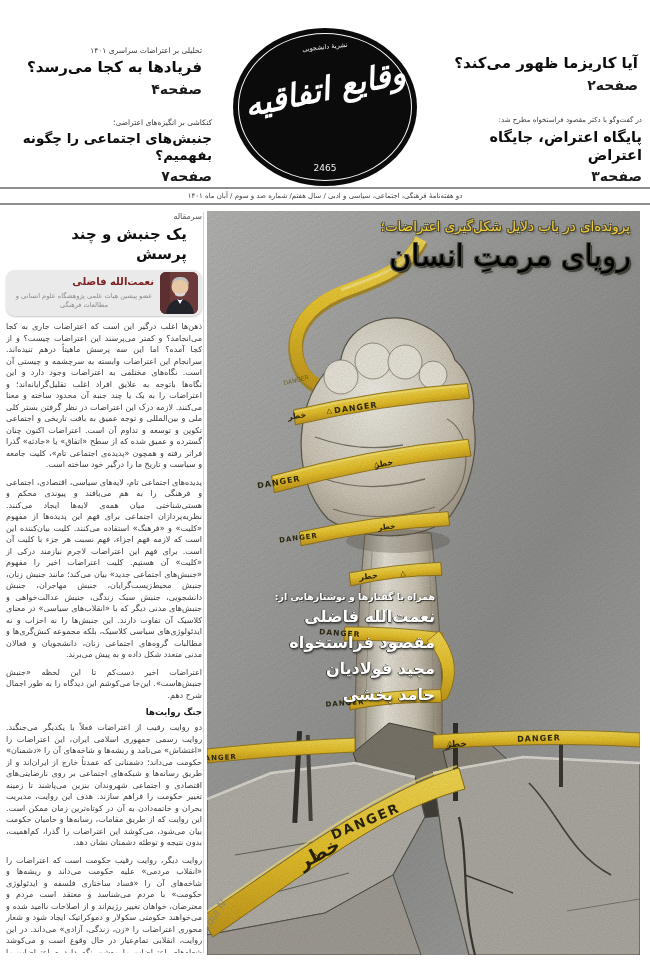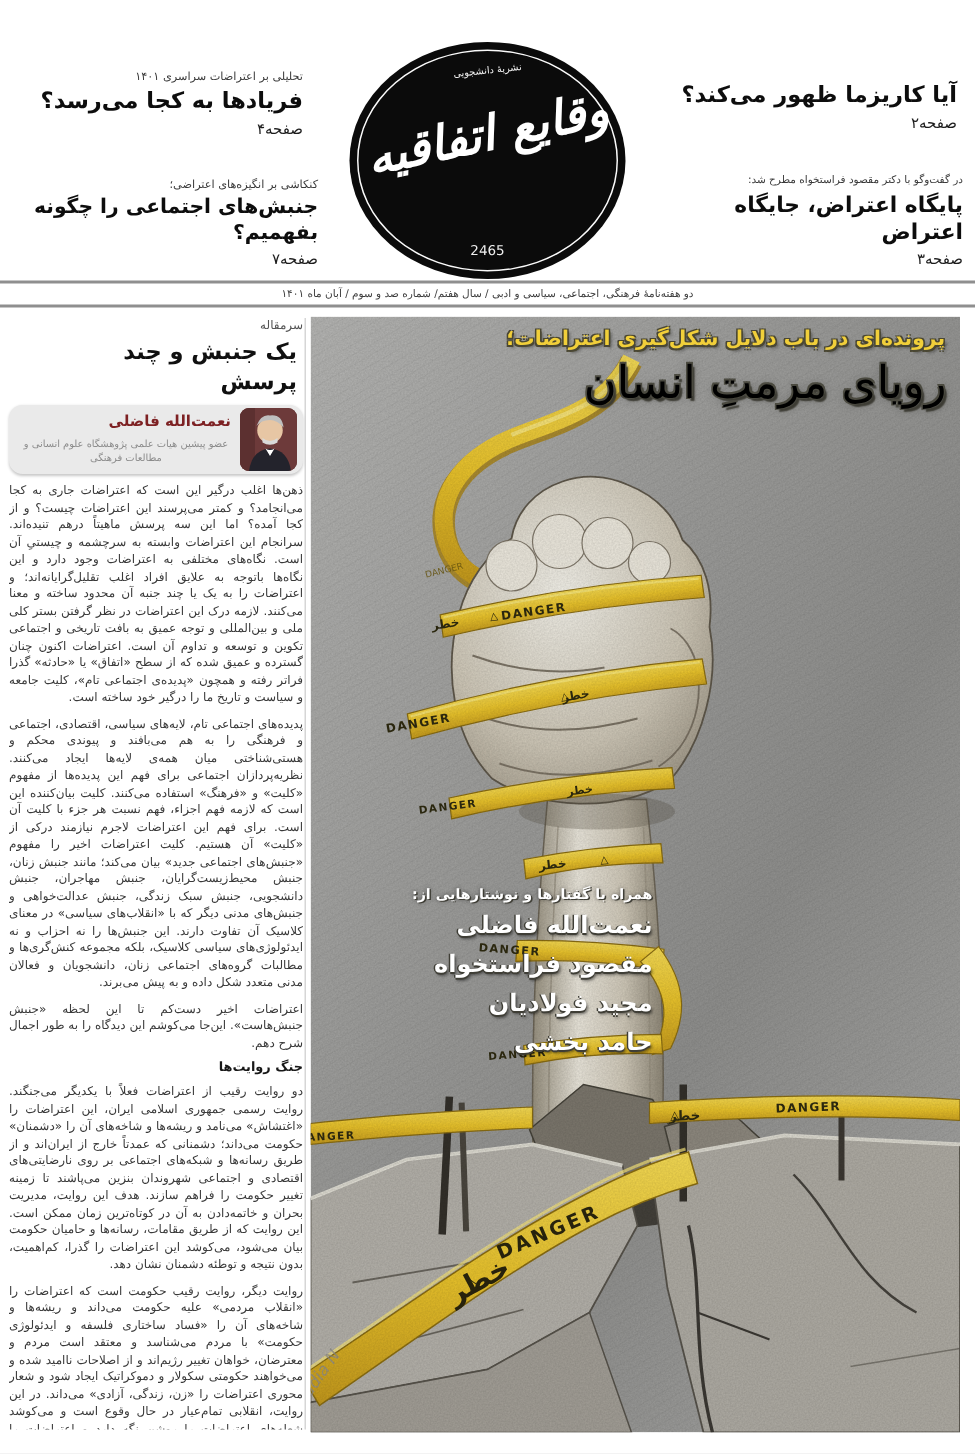--- a/index.html
+++ b/index.html
@@ -4,21 +4,21 @@
 <style>
   *{box-sizing:border-box;margin:0;padding:0}
   html,body{background:#e9e9e9}
   body{font-family:"DejaVu Sans",sans-serif}
   .page{position:relative;width:650px;height:969px;background:#ffffff;overflow:hidden;direction:rtl;margin:0 auto}
 
   
   .teaser{position:absolute;color:#111}
   .teaser .k{font-size:7.5px;color:#3a3a3a;margin-bottom:3px;line-height:9px}
   .teaser .t{font-weight:800;color:#0d0d0d;line-height:1.25}
-  .teaser .p{font-size:10px;color:#1c1c1c;margin-top:4px;font-weight:400}
+  .teaser .p{font-size:14px;color:#1c1c1c;margin-top:4px;font-weight:700}
   .tz-lt{left:12px;top:46px;width:190px}
   .tz-lt .t{font-size:15px}
   .tz-lb{left:0;top:118px;width:212px}
   .tz-lb .t{font-size:13.5px}
   .tz-rt{left:auto;right:12px;top:54px;width:195px}
   .tz-rt .t{font-size:15px}
   .tz-rb{left:auto;right:8px;top:116px;width:206px}
   .tz-rb .k{font-size:7px}
   .tz-rb .t{font-size:14.5px}
 
@@ -29,33 +29,33 @@
   .logo-year{position:absolute;bottom:13px;width:100%;text-align:center;color:#efefef;font-size:9px}
 
   .rule{position:absolute;left:0;width:650px;height:2px;background:#8f8f8f}
   .rule1{top:187px}.rule2{top:203px}
   .infoline{position:absolute;top:189px;left:0;width:650px;text-align:center;font-size:7px;color:#3d3d3d;line-height:14px}
 
   
   .col-rule{position:absolute;left:203px;top:212px;width:1px;height:741px;background:#d6d6d6}
   .editorial{position:absolute;left:6px;top:212px;width:196px;direction:rtl}
   .section-label{font-size:8px;color:#555;text-align:right;line-height:10px;margin-bottom:2px}
-  .ed-headline{font-size:15px;line-height:20px;font-weight:800;color:#101010;padding-left:28px;margin:2px 4px 6px}
+  .ed-headline{font-size:15px;line-height:20px;font-weight:800;color:#101010;padding-left:28px;margin:2px 15px 6px}
   .author-card{position:relative;height:46px;background:#eaeaea;border-radius:9px;box-shadow:0 1px 2px rgba(0,0,0,.22);padding:6px 48px 4px 8px}
   .author-photo{position:absolute;top:2px;right:4px;width:38px;height:42px;border-radius:6px;overflow:hidden;background:#6d3f3f}
   .author-name{font-size:10px;font-weight:800;color:#7d2123;text-align:right}
   .author-title{font-size:6.6px;color:#8b8b8b;margin-top:5px;text-align:center;line-height:8.5px}
   .ed-body{margin-top:5px;height:632px;overflow:hidden;text-align:justify;color:#3a3a3a}
   .ed-body p{font-size:8px;line-height:11.5px;margin:0 0 6px}
   .ed-body h3{font-size:8.6px;line-height:11px;color:#181818;margin:2px 0 4px;font-weight:700}
 
   
   .feature{position:absolute;left:207px;top:211px;width:433px;height:744px;overflow:hidden}
   .feature svg.illo{position:absolute;left:0;top:0}
-  .feat-kicker{position:absolute;top:7px;right:10px;font-size:13.5px;font-weight:700;color:#f1cf3a;white-space:nowrap;
+  .feat-kicker{position:absolute;top:7px;right:10px;font-size:13.5px;font-weight:400;color:#f1cf3a;white-space:nowrap;
     text-shadow:-1px -1px 0 #4a4733,1px 1px 0 #4a4733,1px -1px 0 #4a4733,-1px 1px 0 #4a4733,2px 2px 2px rgba(0,0,0,.35)}
   .feat-headline{position:absolute;top:27px;right:9px;font-size:30px;font-weight:400;color:#000000;white-space:nowrap;
     text-shadow:-1px -1px 0 #4b4a40,1px -1px 0 #4b4a40,-1px 1px 0 #4b4a40,2px 2px 1px #3c3b33,0 0 7px rgba(0,0,0,.3)}
   .contributors{position:absolute;left:4px;top:380px;width:224px;text-align:right;direction:rtl;color:#fff}
   .contributors .intro{font-size:9.5px;font-weight:700;margin-bottom:2px;
     text-shadow:1px 1px 0 #3f3e36,0 0 3px rgba(0,0,0,.55)}
   .contributors .cname{font-size:16px;font-weight:800;line-height:26px;
     text-shadow:-1px 0 0 #3f3e36,0 1px 0 #3f3e36,1px 2px 2px rgba(0,0,0,.5)}
 
   svg text{font-family:"DejaVu Sans",sans-serif}

